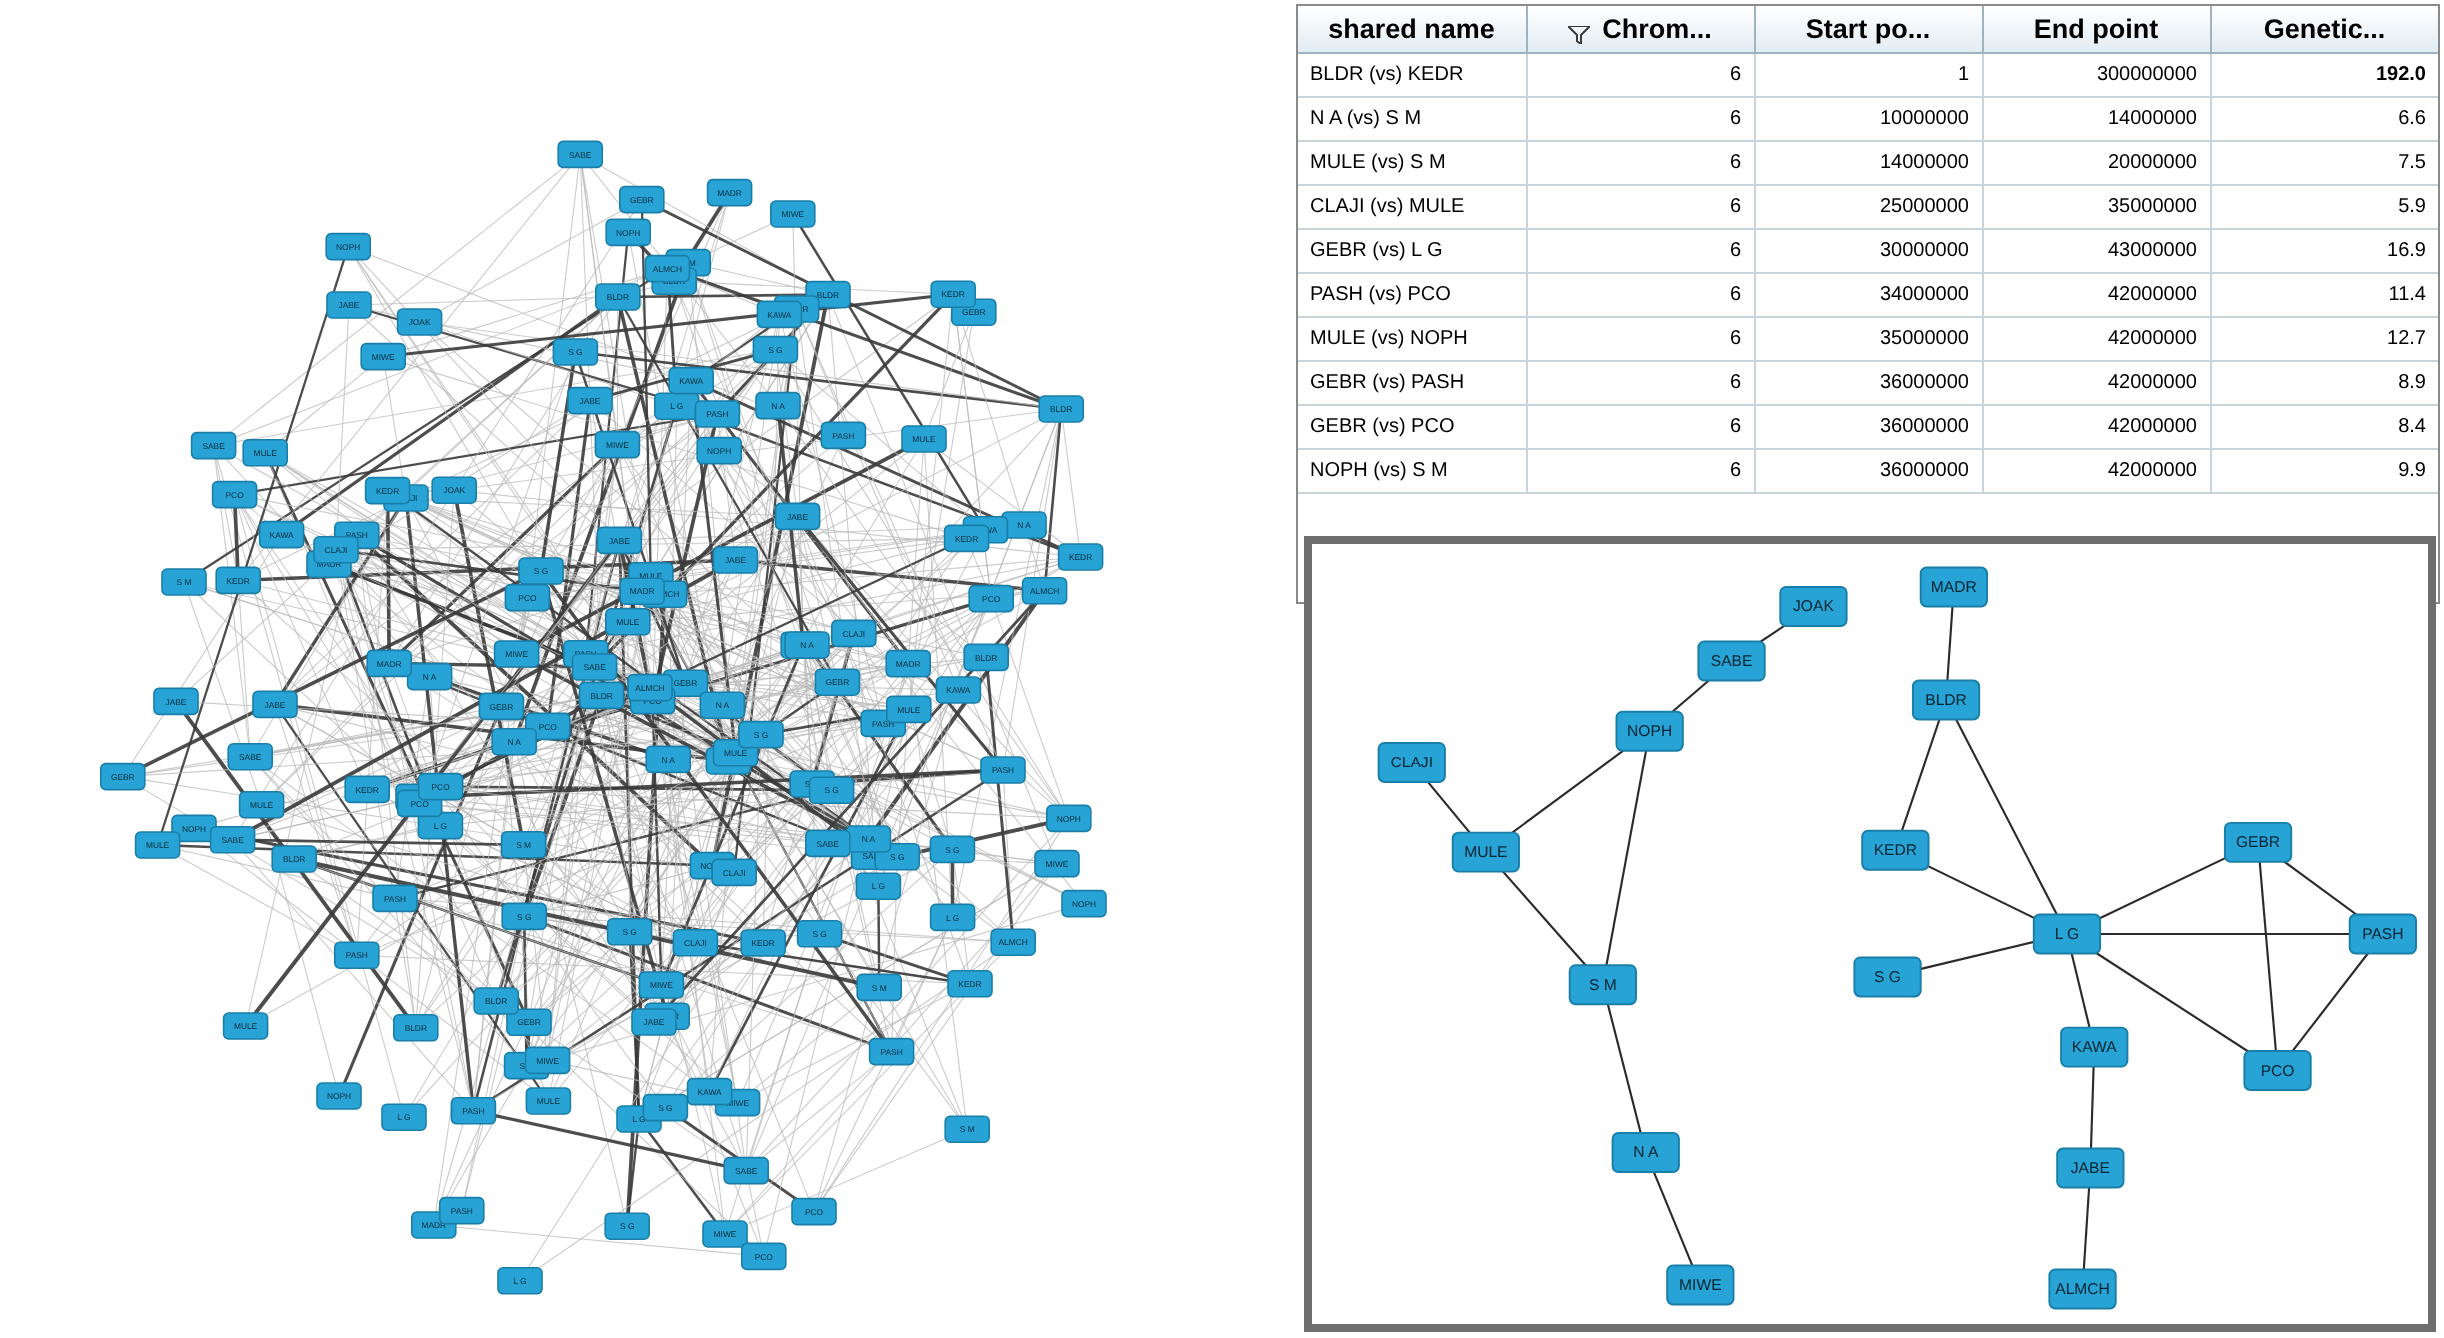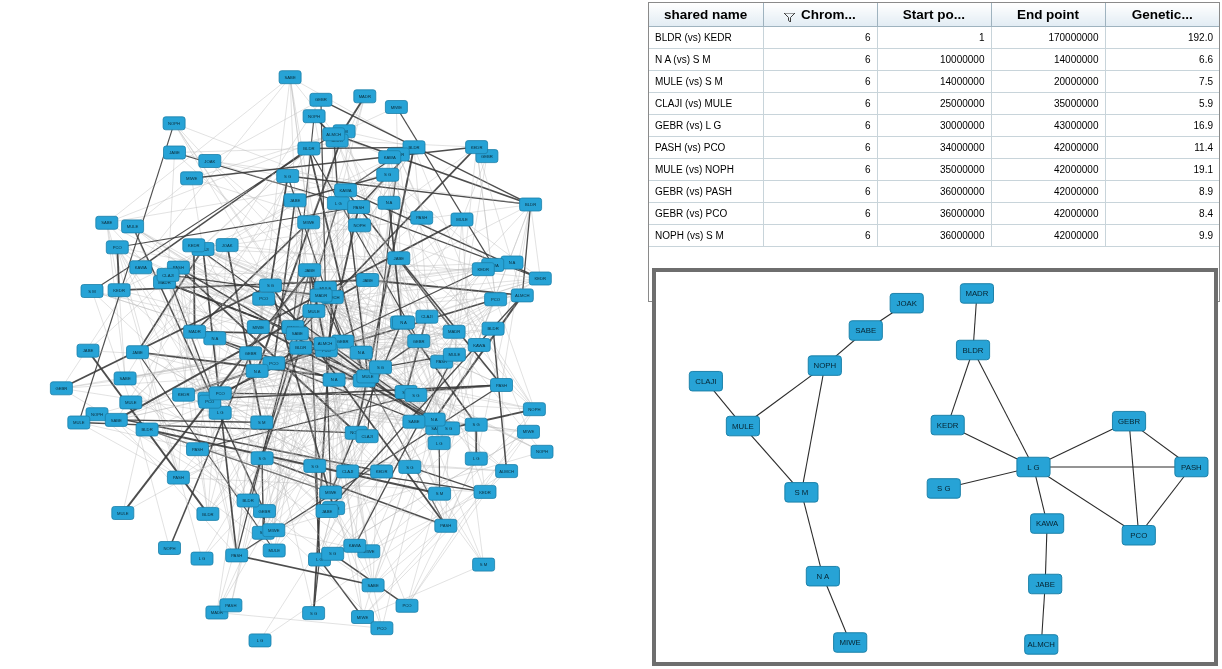--- a/index.html
+++ b/index.html
@@ -1324,22 +1324,22 @@
         <th style="border-right:none">
           <span>Genetic...</span>
         </th>
       </tr>
     </thead>
     <tbody id="tbody">
         <tr>
           <td class="nam">BLDR (vs) KEDR</td>
           <td class="num">6</td>
           <td class="num">1</td>
-          <td class="num">170000000</td>
-          <td class="num" style="border-right: none;">192.0</td>
+          <td class="num">300000000</td>
+          <td class="num" style="border-right: none; font-weight: bold;">192.0</td>
         </tr>
         <tr>
           <td class="nam">N A (vs) S M</td>
           <td class="num">6</td>
           <td class="num">10000000</td>
           <td class="num">14000000</td>
           <td class="num" style="border-right: none; padding-left: 44px;">6.6</td>
         </tr>
         <tr>
           <td class="nam">MULE (vs) S M</td>
@@ -1367,21 +1367,21 @@
           <td class="num">6</td>
           <td class="num">34000000</td>
           <td class="num">42000000</td>
           <td class="num" style="border-right: none;">11.4</td>
         </tr>
         <tr>
           <td class="nam">MULE (vs) NOPH</td>
           <td class="num">6</td>
           <td class="num">35000000</td>
           <td class="num">42000000</td>
-          <td class="num" style="border-right: none;">19.1</td>
+          <td class="num" style="border-right: none;">12.7</td>
         </tr>
         <tr>
           <td class="nam">GEBR (vs) PASH</td>
           <td class="num">6</td>
           <td class="num">36000000</td>
           <td class="num">42000000</td>
           <td class="num" style="border-right: none;">8.9</td>
         </tr>
         <tr>
           <td class="nam">GEBR (vs) PCO</td>

